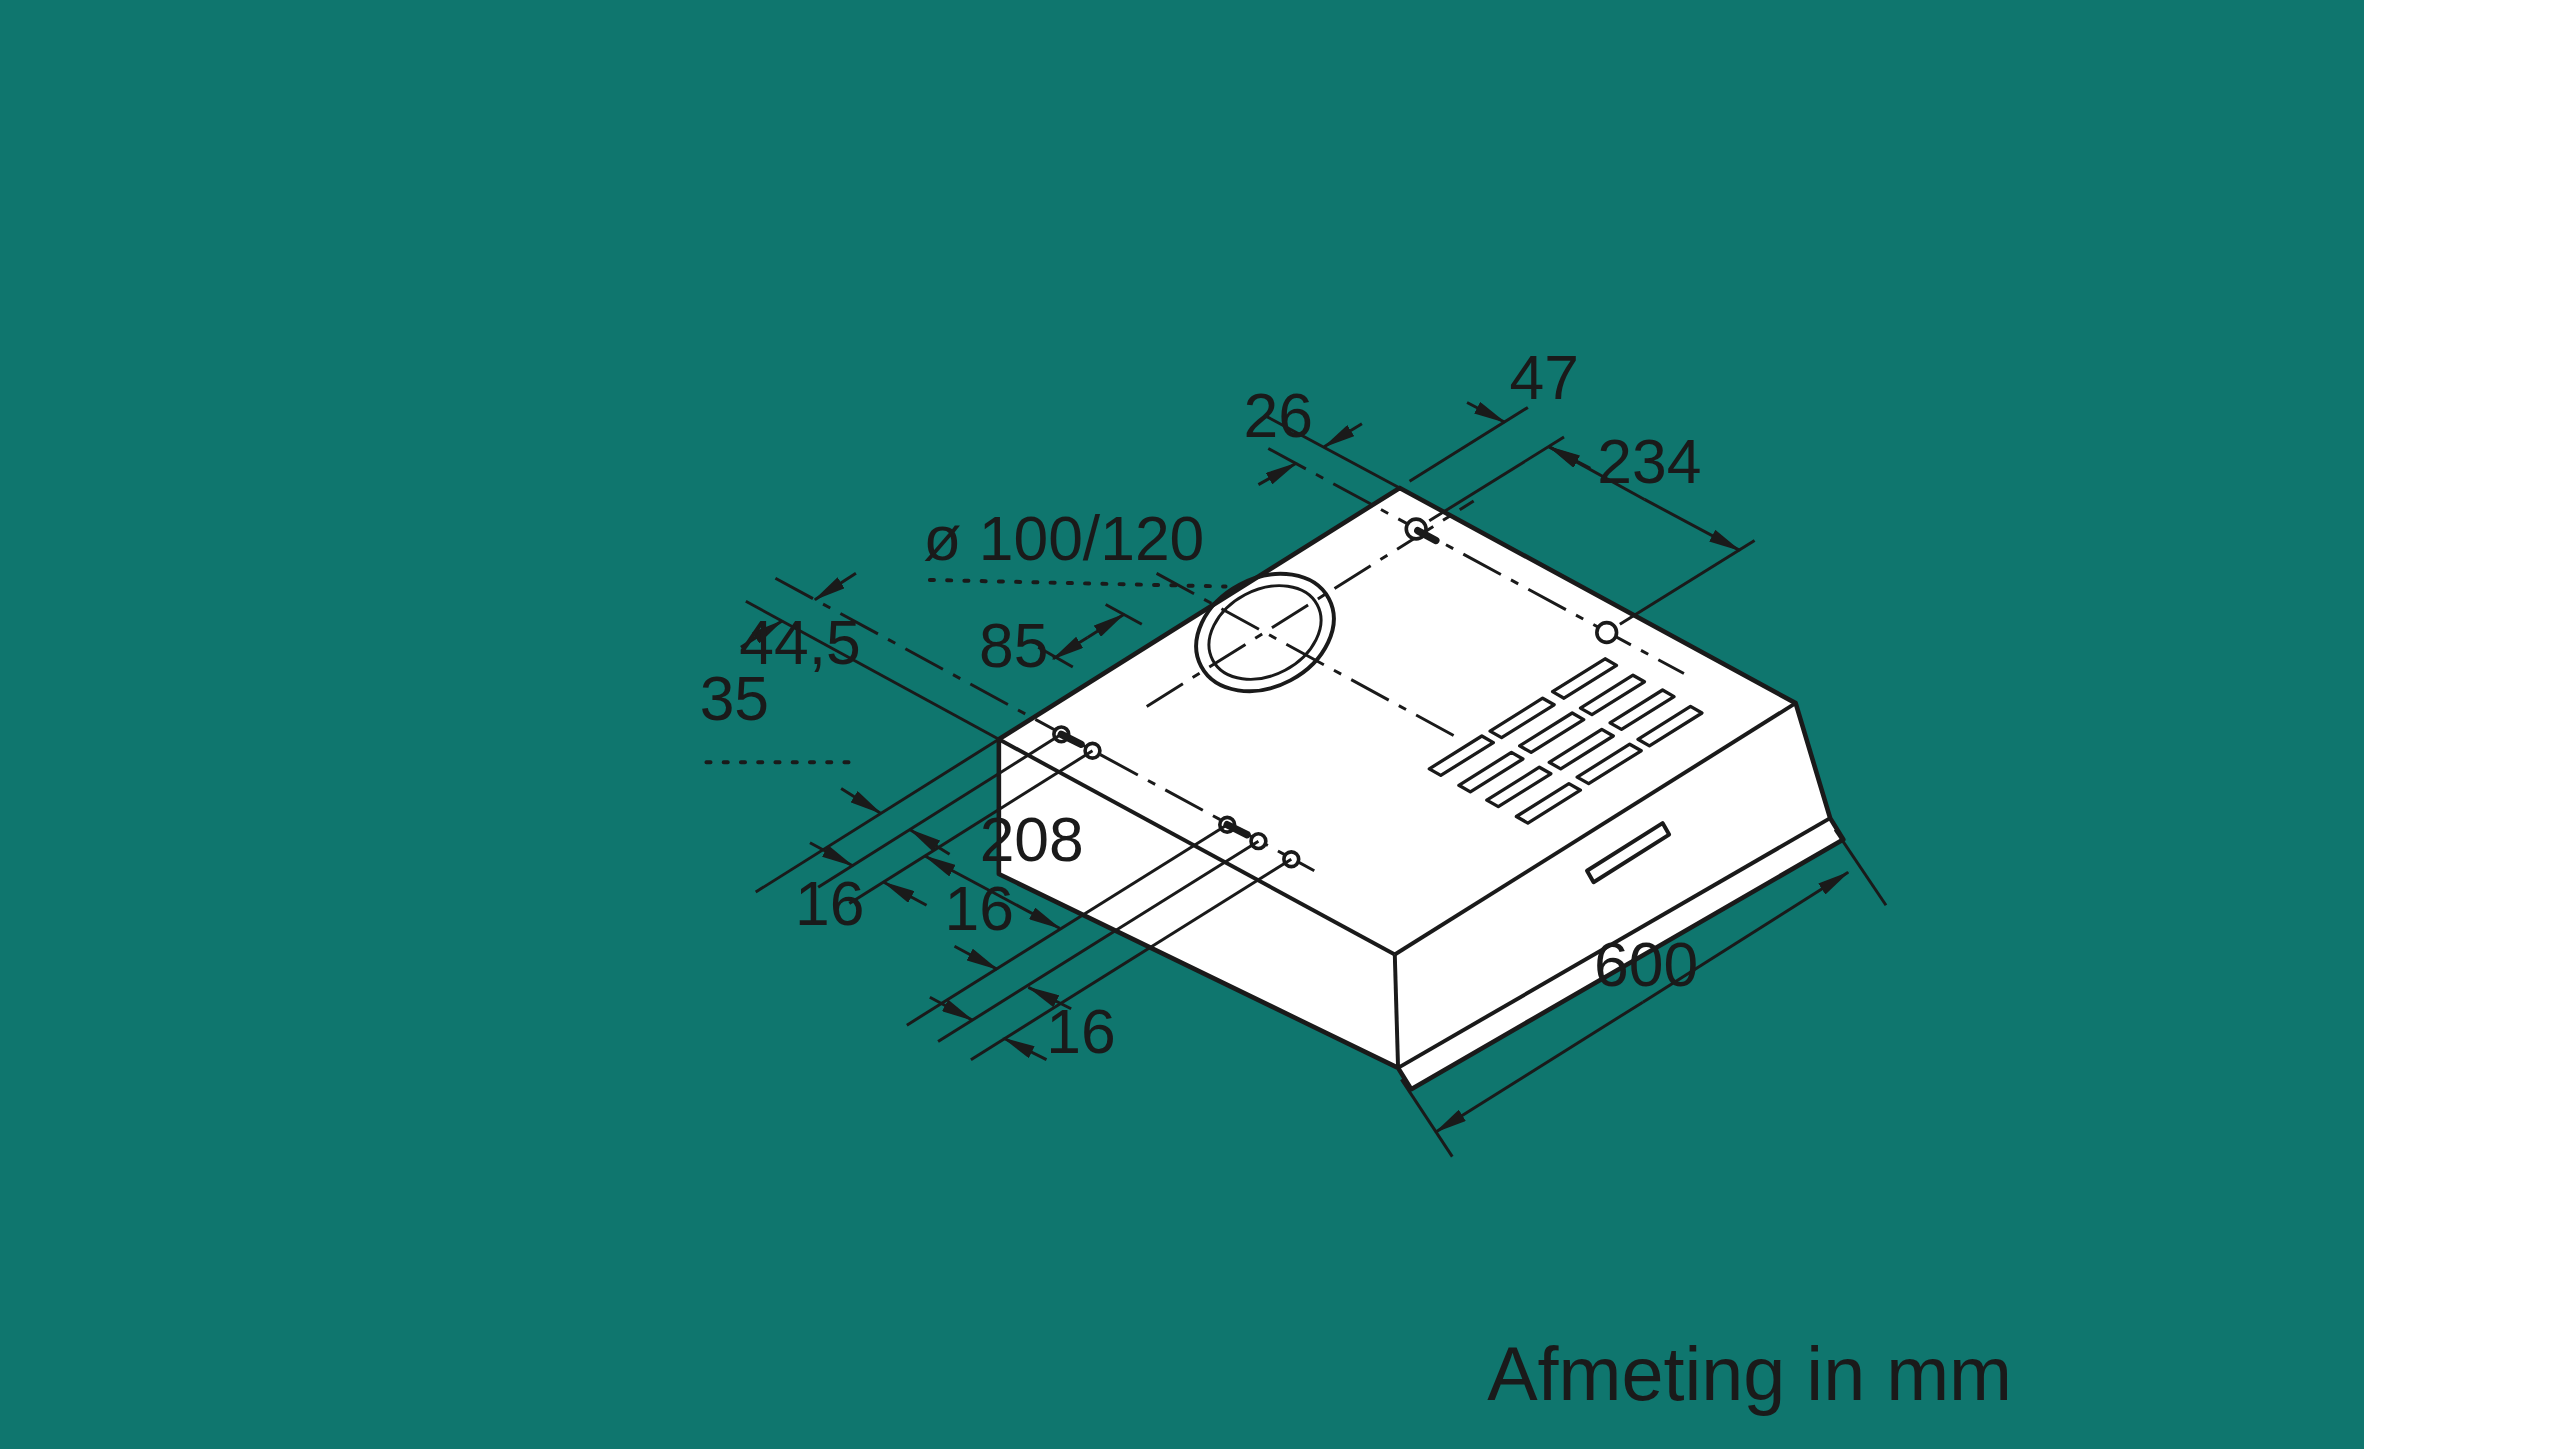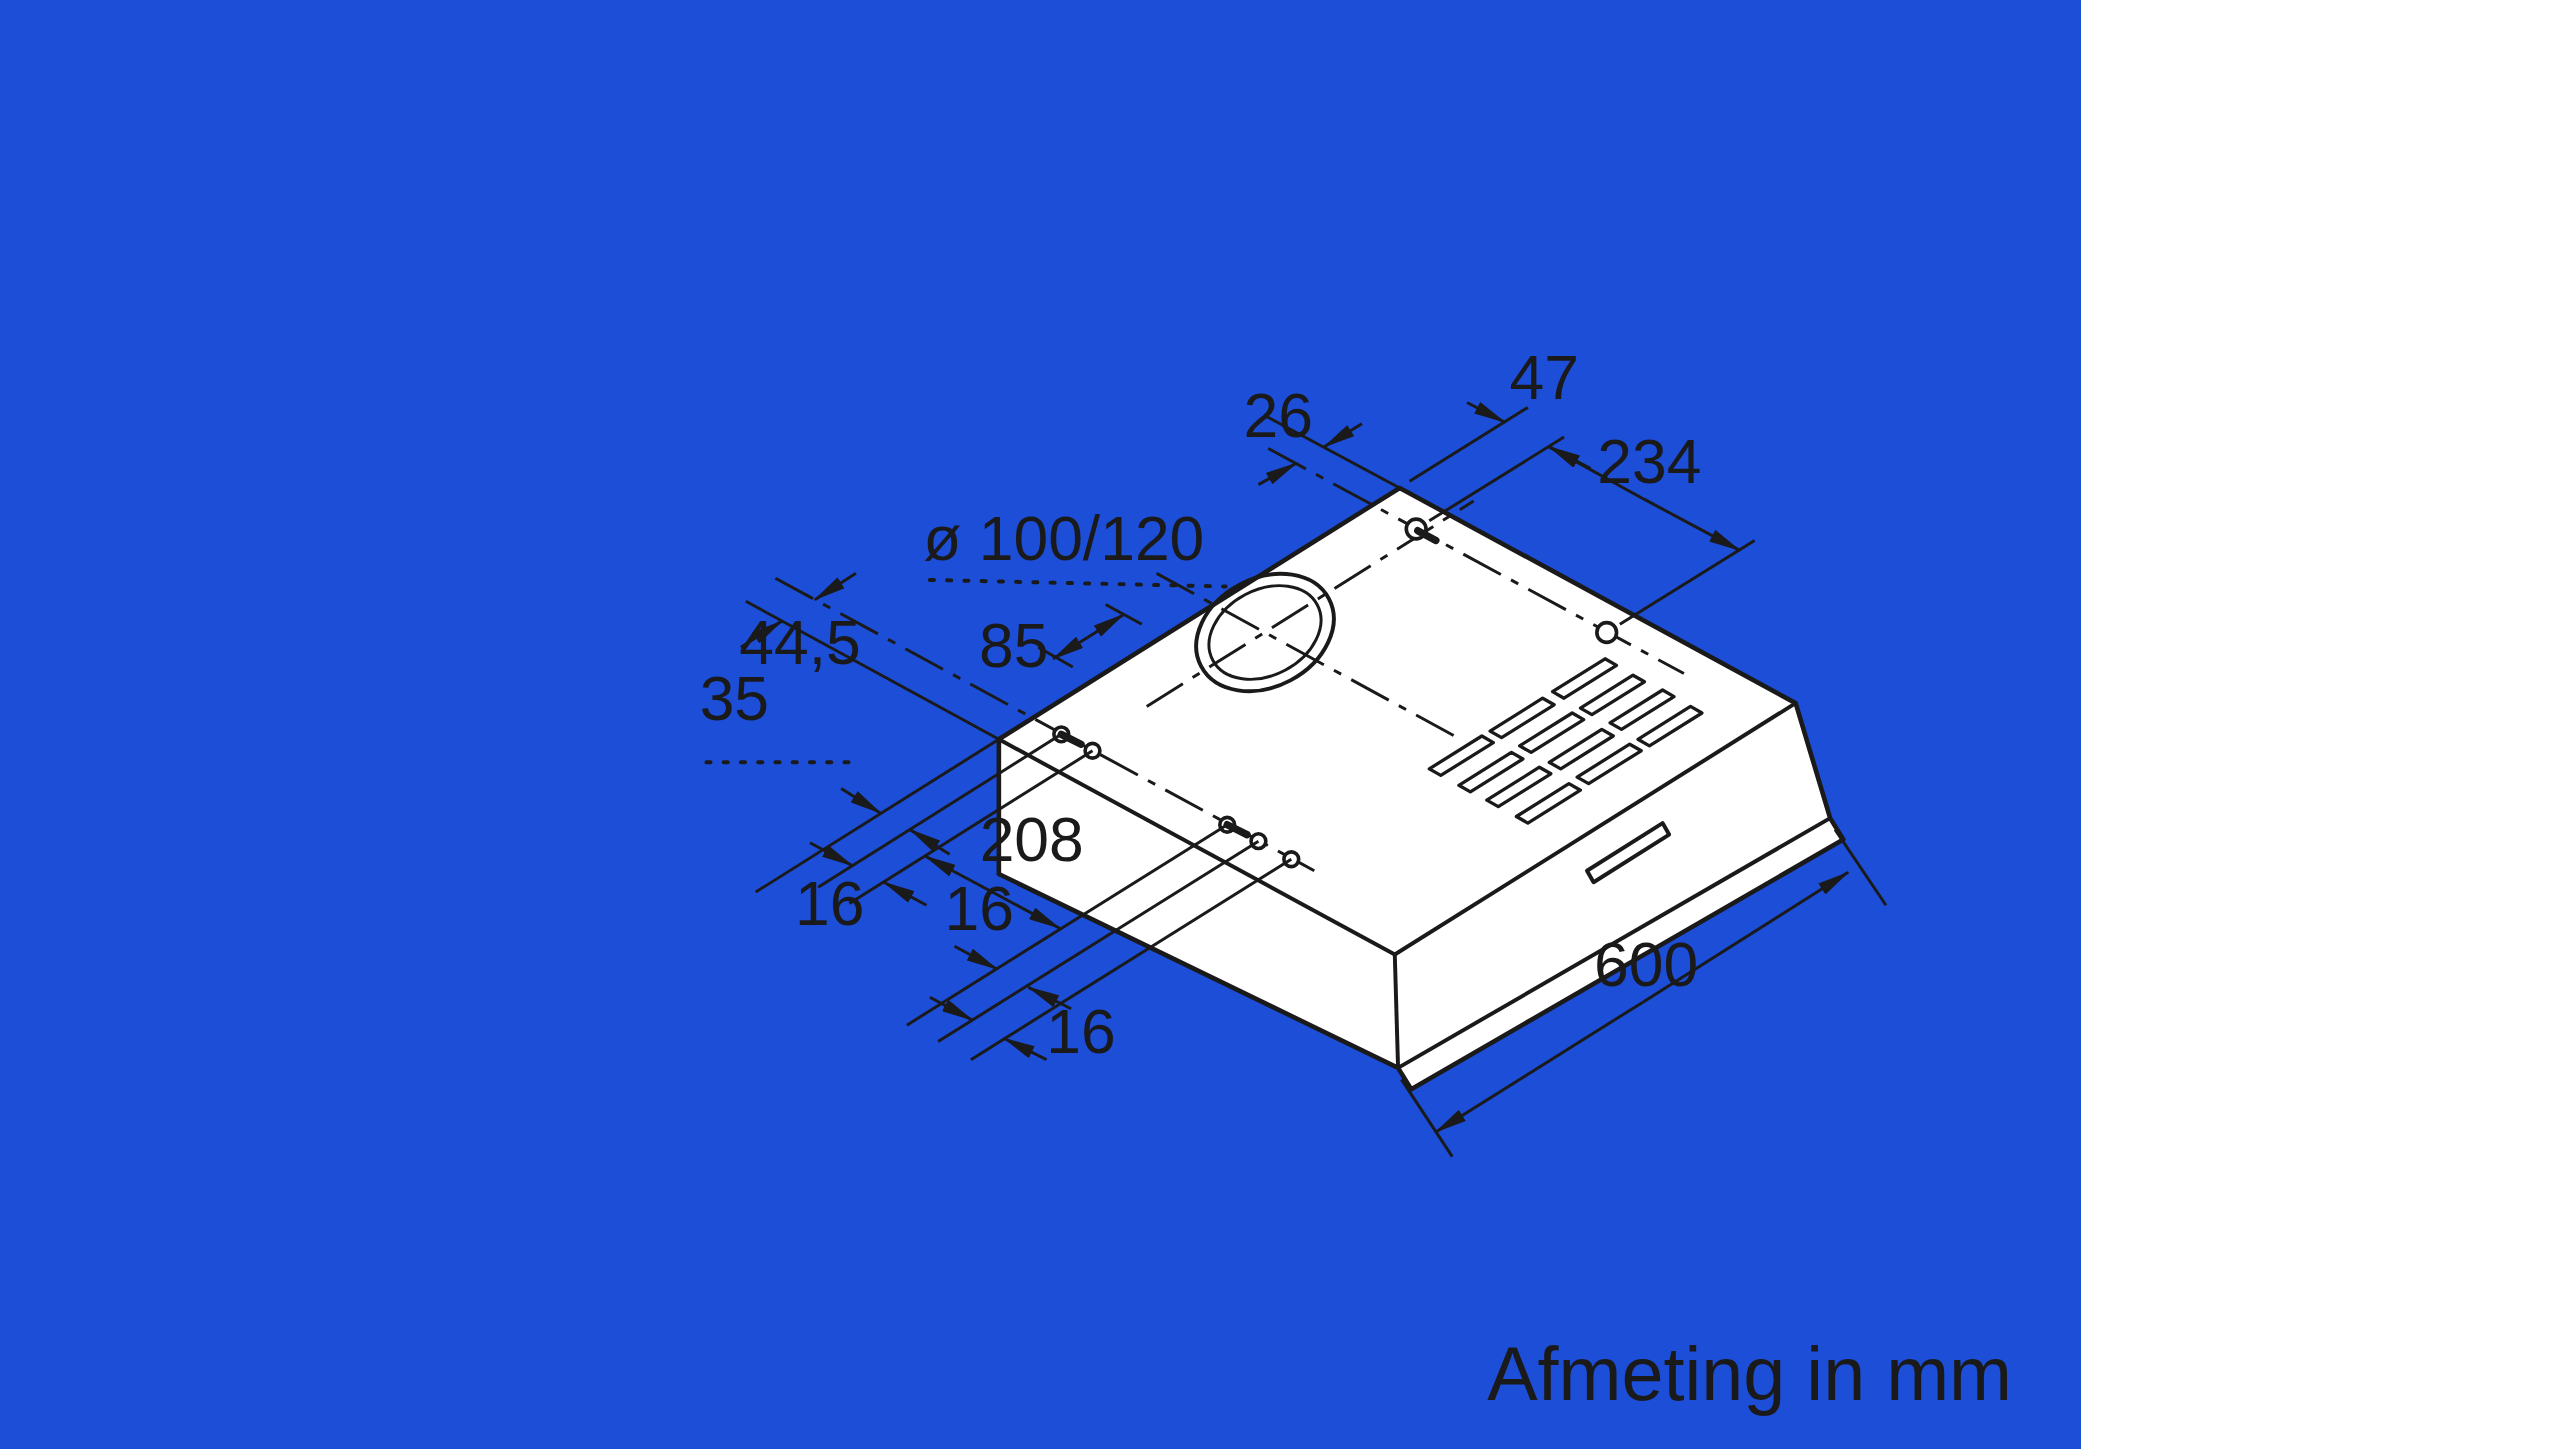--- a/index.html
+++ b/index.html
@@ -1,16 +1,16 @@
 <!DOCTYPE html>
 <html style="font-size:13px"><head>
 <meta charset="utf-8">
 <style>
   html,body{margin:0;padding:0;background:#ffffff;}
-  .stage{width:2081px;height:1449px;background:#1d4ed8;}
+  .stage{width:2364px;height:1449px;background:#0f766e;}
   svg{display:block;}
   .dim{font-family:"Liberation Sans",sans-serif;font-size:38px;fill:#1a1a1a;}
   .caption{font-family:"Liberation Sans",sans-serif;font-size:46px;fill:#1a1a1a;}
   .outline{fill:#ffffff;stroke:#1a1a1a;stroke-width:2.8;stroke-linejoin:round;}
   .edge{fill:none;stroke:#1a1a1a;stroke-width:2.4;stroke-linejoin:round;}
   .slat{fill:#ffffff;stroke:#1a1a1a;stroke-width:2;stroke-linejoin:round;}
   .thin{fill:none;stroke:#1a1a1a;stroke-width:1.8;}
   .dashdot{fill:none;stroke:#1a1a1a;stroke-width:1.8;stroke-dasharray:26 7 5 7;}
   .dotted{fill:none;stroke:#1a1a1a;stroke-width:2.4;stroke-dasharray:2.5 8;stroke-linecap:round;}
   .hole{fill:#ffffff;stroke:#1a1a1a;stroke-width:2.2;}

